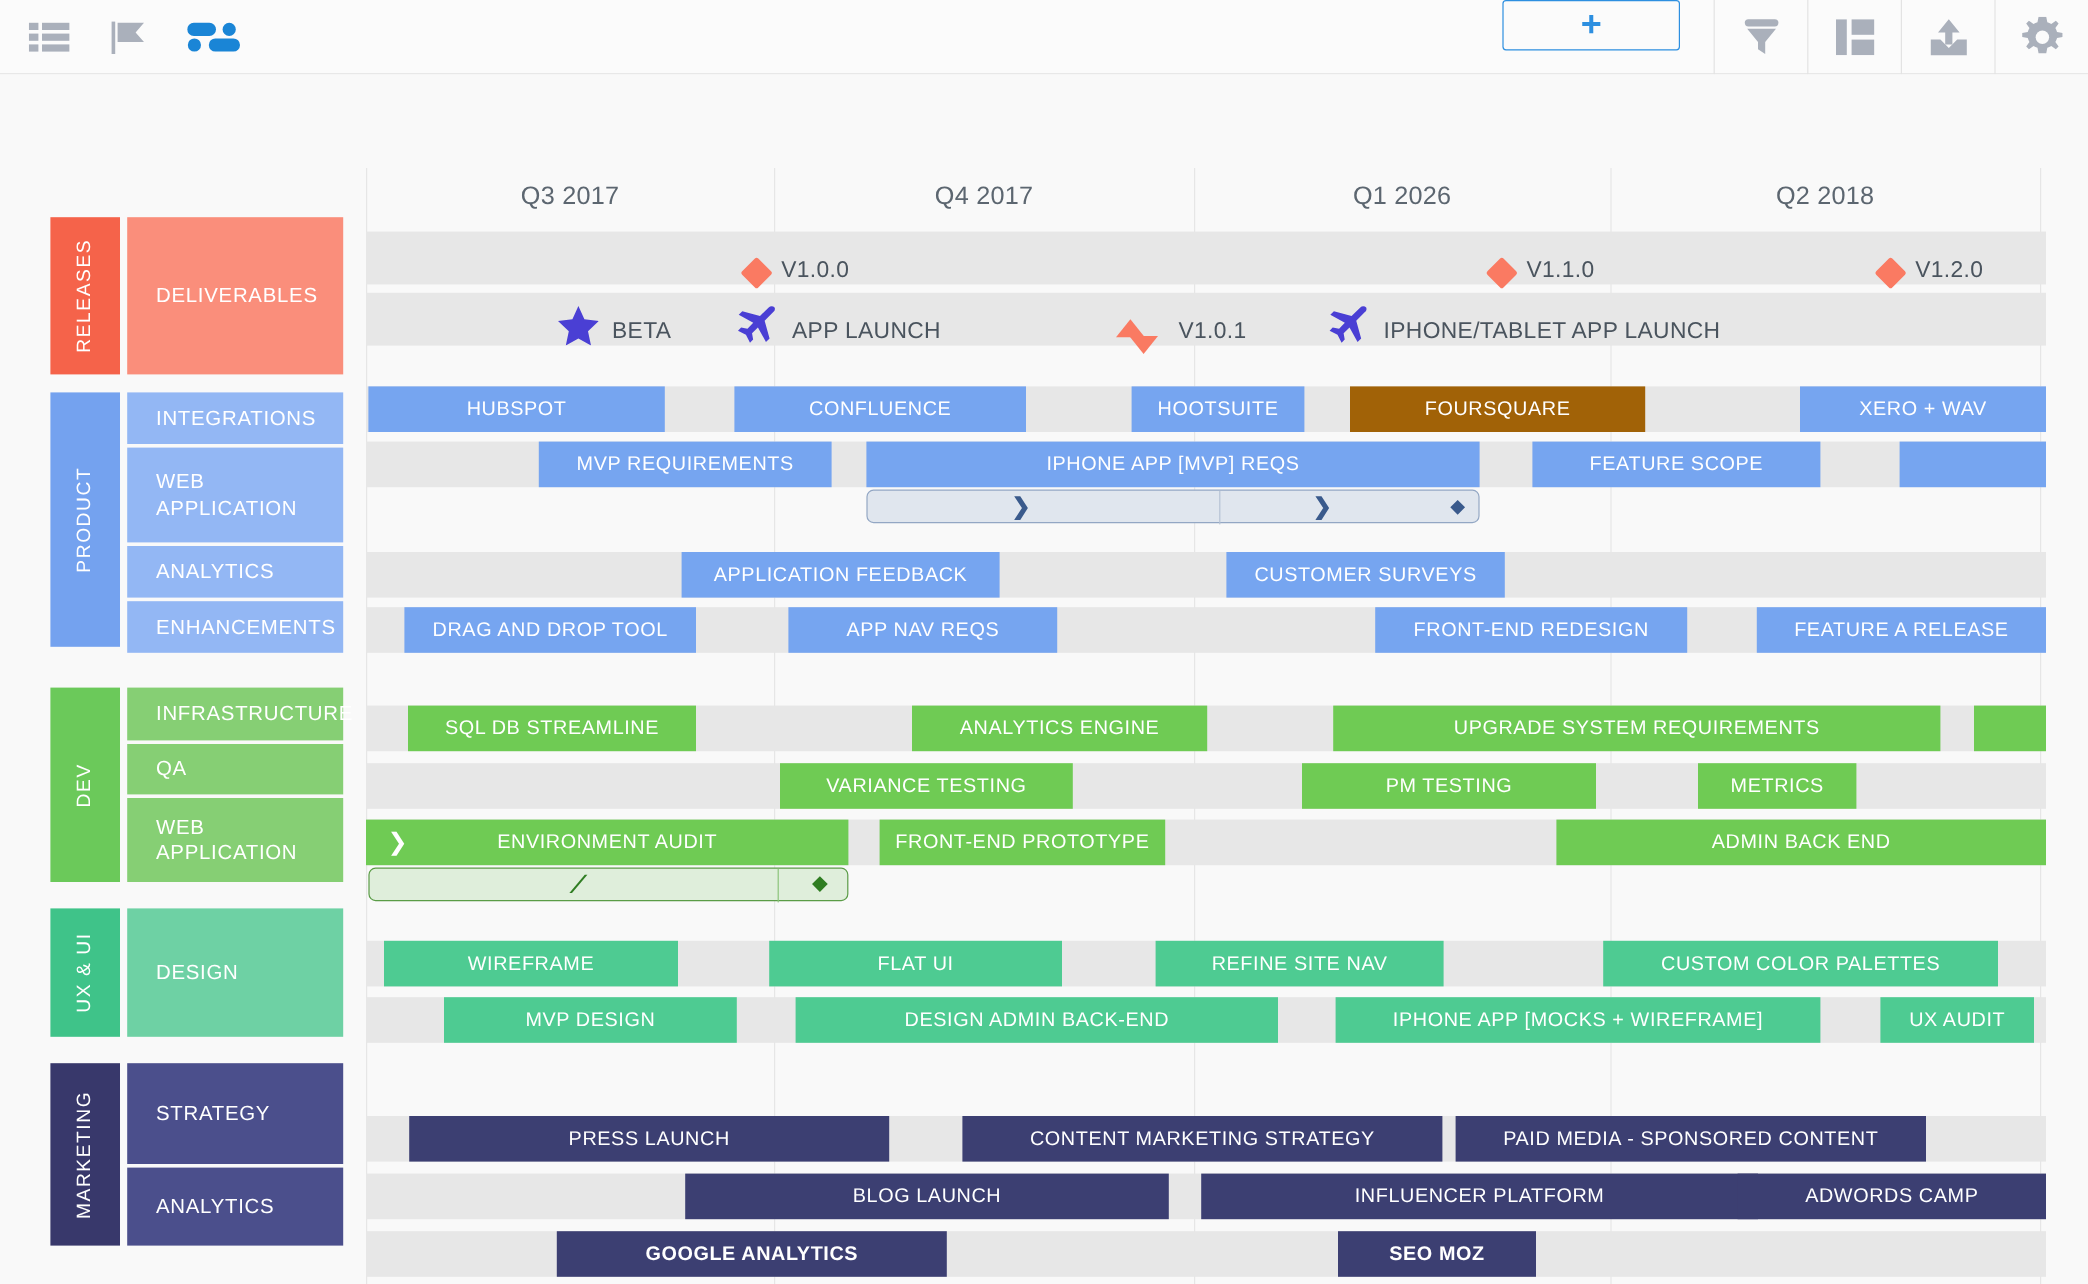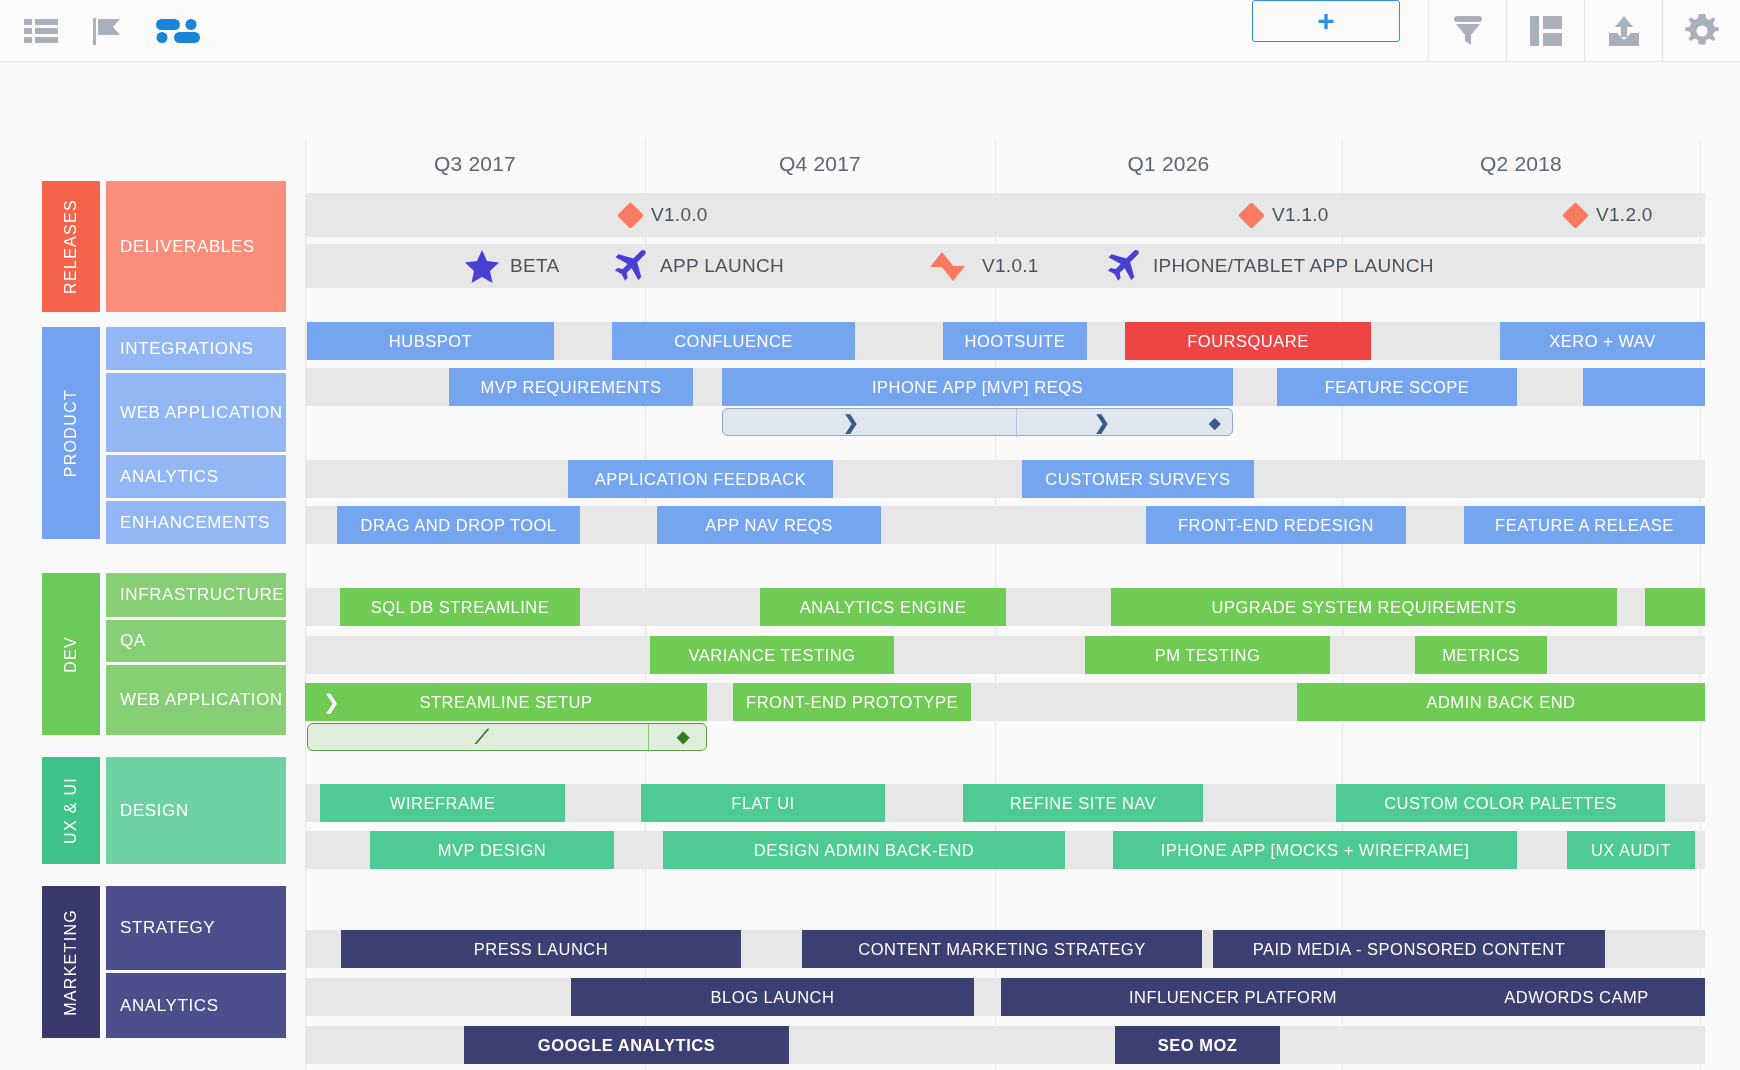--- a/index.html
+++ b/index.html
@@ -101,21 +101,21 @@
     color: #ffffff; font-size: 16px; letter-spacing: 1.3px;
   }
   .group-tab span {
     writing-mode: vertical-rl; transform: rotate(180deg);
     white-space: nowrap;
   }
   .lanelabel {
     position: absolute; left: 64px; width: 180px;
     color: #ffffff; font-size: 17px; letter-spacing: .6px;
     display: flex; align-items: center;
-    padding-left: 14px; line-height: 1.25;
+    padding-left: 24px; line-height: 1.25;
   }
 
   
   .bar {
     position: absolute; height: 38px;
     display: flex; align-items: center; justify-content: center;
     color: #ffffff; font-size: 16.5px; letter-spacing: .5px;
     white-space: nowrap; overflow: hidden;
     cursor: pointer;
   }
@@ -132,21 +132,21 @@
   .subtrack.green { background: #dfeedb; border: 1px solid #5a9c46; }
   .sub-mark {
     position: absolute;
     font-size: 19px; font-weight: bold; line-height: 1;
   }
   .sub-div { position: absolute; top: 0; width: 1px; height: 28px; }
 
   
   .ms {
     position: absolute; height: 44px;
-    display: flex; align-items: center; gap: 11px;
+    display: flex; align-items: flex-end; gap: 11px;
     cursor: pointer;
   }
   .ms-label {
     font-size: 19px; color: #4a545e; letter-spacing: .3px; white-space: nowrap;
   }
   .diamond {
     width: 19px; height: 19px; transform: rotate(45deg);
     border-radius: 2px;
   }
   .diamond-tall {
@@ -301,21 +301,21 @@
     <div class="ms" style="left:801px; top:104px">
       <svg width="36" height="34" viewBox="0 0 36 34">
         <path fill="#4a3fd4" d="M32.5 2.2 a3.4 3.4 0 0 0-4.9 0 L20.3 9.4 5.6 5.3 2.6 8.3 14.7 15 9.9 19.9 4.6 19 2 21.6 8.6 25 12 31.6 14.6 29 13.7 23.7 18.6 18.9 25.3 31 28.3 28 24.2 13.3 31.4 6.1 a3.4 3.4 0 0 0 1.1-3.9z"></path>
       </svg>
       <span class="ms-label">IPHONE/TABLET APP LAUNCH</span>
     </div>
 
     <div class="bar" style="left:2px;   width:247px; top:182px; background:#76a5f0">HUBSPOT</div>
     <div class="bar" style="left:307px; width:243px; top:182px; background:#76a5f0">CONFLUENCE</div>
     <div class="bar" style="left:638px; width:144px; top:182px; background:#76a5f0">HOOTSUITE</div>
-    <div class="bar" style="left:820px; width:246px; top:182px; background:#ef4444">FOURSQUARE</div>
+    <div class="bar" style="left:820px; width:246px; top:182px; background:#a16207">FOURSQUARE</div>
     <div class="bar" style="left:1195px;width:205px; top:182px; background:#76a5f0">XERO + WAV</div>
 
     <div class="bar" style="left:144px; width:244px; top:228px; background:#76a5f0">MVP REQUIREMENTS</div>
     <div class="bar" style="left:417px; width:511px; top:228px; background:#76a5f0">IPHONE APP [MVP] REQS</div>
     <div class="bar" style="left:972px; width:240px; top:228px; background:#76a5f0">FEATURE SCOPE</div>
     <div class="bar" style="left:1278px;width:122px; top:228px; background:#76a5f0"></div>
 
     <div class="subtrack blue" style="left:417px; width:511px; top:268px">
       <div class="sub-div" style="left:293px; background:#b6c2d4"></div>
       <span class="sub-mark" style="left:120px; color:#3a5a8c">❯</span>
@@ -335,21 +335,21 @@
     <div class="bar" style="left:455px; width:246px; top:448px; background:#6fcb54">ANALYTICS ENGINE</div>
     <div class="bar" style="left:806px; width:506px; top:448px; background:#6fcb54">UPGRADE SYSTEM REQUIREMENTS</div>
     <div class="bar" style="left:1340px;width:60px;  top:448px; background:#6fcb54"></div>
 
     <div class="bar" style="left:345px; width:244px; top:496px; background:#6fcb54">VARIANCE TESTING</div>
     <div class="bar" style="left:780px; width:245px; top:496px; background:#6fcb54">PM TESTING</div>
     <div class="bar" style="left:1110px;width:132px; top:496px; background:#6fcb54">METRICS</div>
 
     <div class="bar" style="left:0px;   width:402px; top:543px; background:#6fcb54; justify-content:center; position:absolute">
       <span class="chev-down">❯</span>
-      <span>STREAMLINE SETUP</span>
+      <span>ENVIRONMENT AUDIT</span>
     </div>
     <div class="bar" style="left:428px; width:238px; top:543px; background:#6fcb54">FRONT-END PROTOTYPE</div>
     <div class="bar" style="left:992px; width:408px; top:543px; background:#6fcb54">ADMIN BACK END</div>
 
     <div class="subtrack green" style="left:2px; width:400px; top:583px">
       <div class="sub-div" style="left:340px; background:#8cc47c"></div>
       <span class="sub-mark" style="left:172px; color:#2f7d22; font-size:22px; transform:skewX(-12deg)">∕</span>
       <span class="sub-mark" style="left:369px; color:#2f7d22; font-size:16px">◆</span>
     </div>
 

